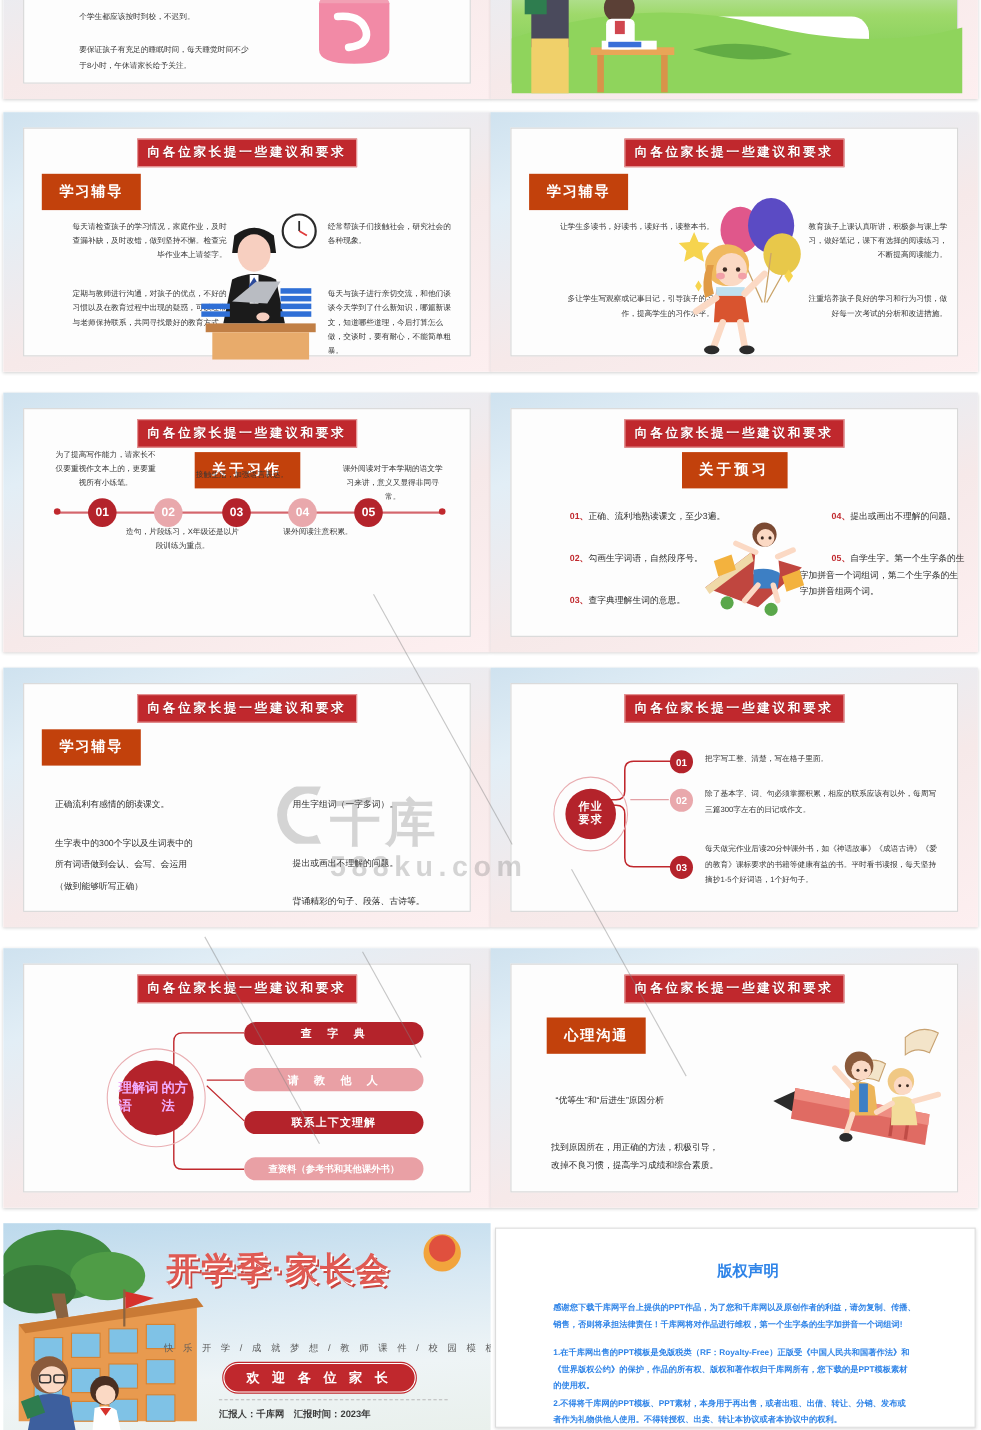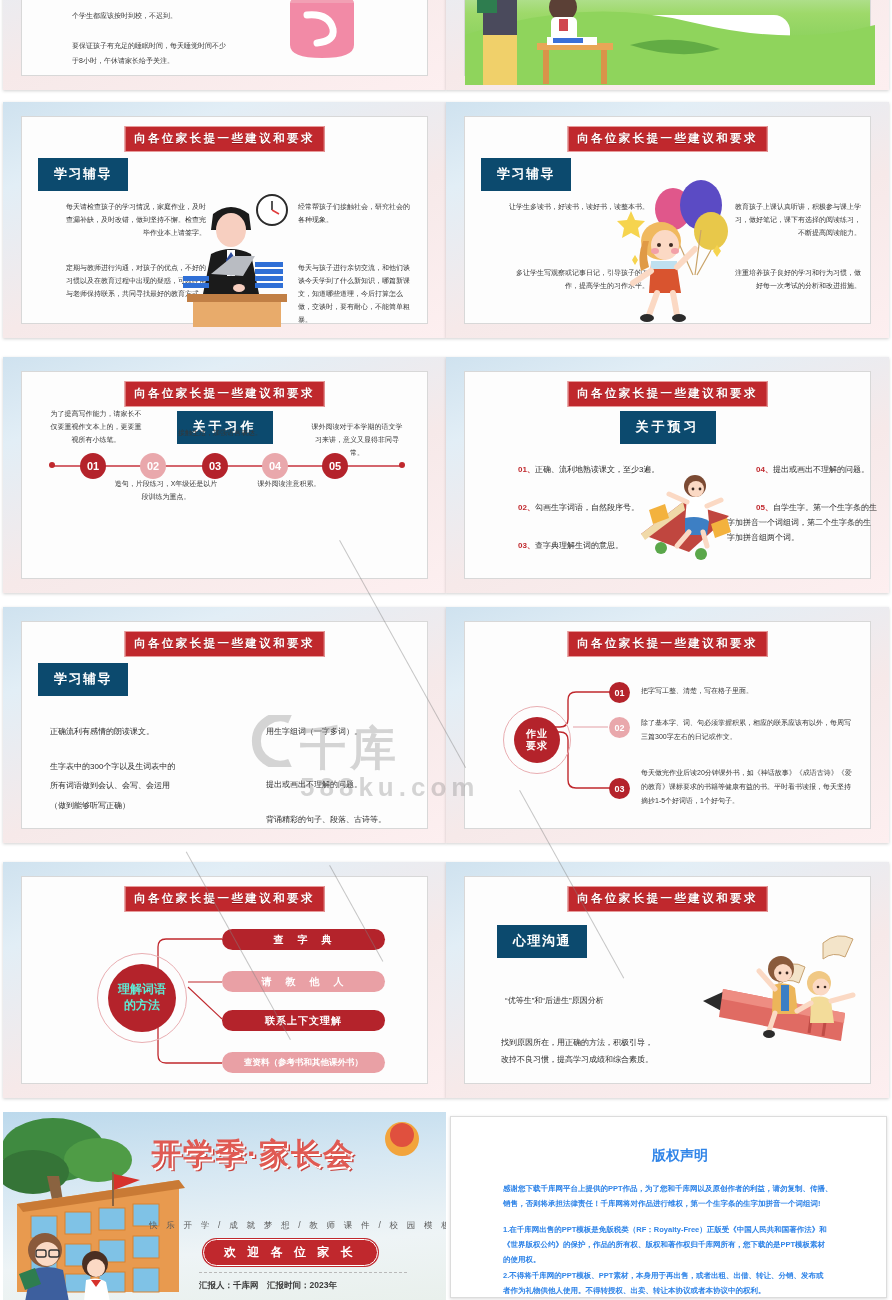--- a/index.html
+++ b/index.html
@@ -25,21 +25,21 @@
   .banner{
     position:absolute; left:50%; transform:translateX(-50%);
     background:#c0282d; color:#fff;
     font-size:11.5px; font-weight:bold; letter-spacing:2.4px;
     padding:4px 9px 5px 9px;
     border:1px solid #e79b9b; white-space:nowrap;
     text-shadow:0 1px 0 rgba(0,0,0,.25);
   }
   
   .tag{
-    position:absolute; background:#0c4a6e; color:#fff;
+    position:absolute; background:#c2410c; color:#fff;
     font-size:13px; font-weight:bold; letter-spacing:1.5px;
     padding:7px 16px 8px 16px; white-space:nowrap;
   }
   .tag.center{ left:50%; transform:translateX(-50%); }
   .body-txt{ position:absolute; color:#363636; font-size:7px; line-height:1.85; }
   .body-txt.r{ text-align:right; }
   .body-txt.c{ text-align:center; }
 
   
   .illu{ position:absolute; }
@@ -68,22 +68,22 @@
     color:#fff;font-size:9px;font-weight:bold;
     display:flex;align-items:center;justify-content:center;
   }
   .mm-num.dark{background:#b4232b;}
   .mm-num.light{background:#e9a8ac;}
   .mm-txt{position:absolute;font-size:7px;color:#363636;line-height:2.0;}
 
   
   .m2-core{
     position:absolute;width:68px;height:68px;border-radius:50%;
-    background:#b4232b;color:#5eead4;font-size:12px;font-weight:bold;
-    display:flex;flex-direction:column;align-items:center;justify-content:center;
+    background:#b4232b;color:#f0abfc;font-size:12px;font-weight:bold;
+    display:flex;flex-direction:row;align-items:center;justify-content:center;
     line-height:1.3;
   }
   .m2-pill{
     position:absolute;height:21px;border-radius:11px;color:#fff;
     font-size:10px;font-weight:bold;display:flex;align-items:center;justify-content:center;
     letter-spacing:2px;white-space:nowrap;
   }
   .m2-pill.dark{background:#b4232b;}
   .m2-pill.light{background:#e9a0a5;}
 

